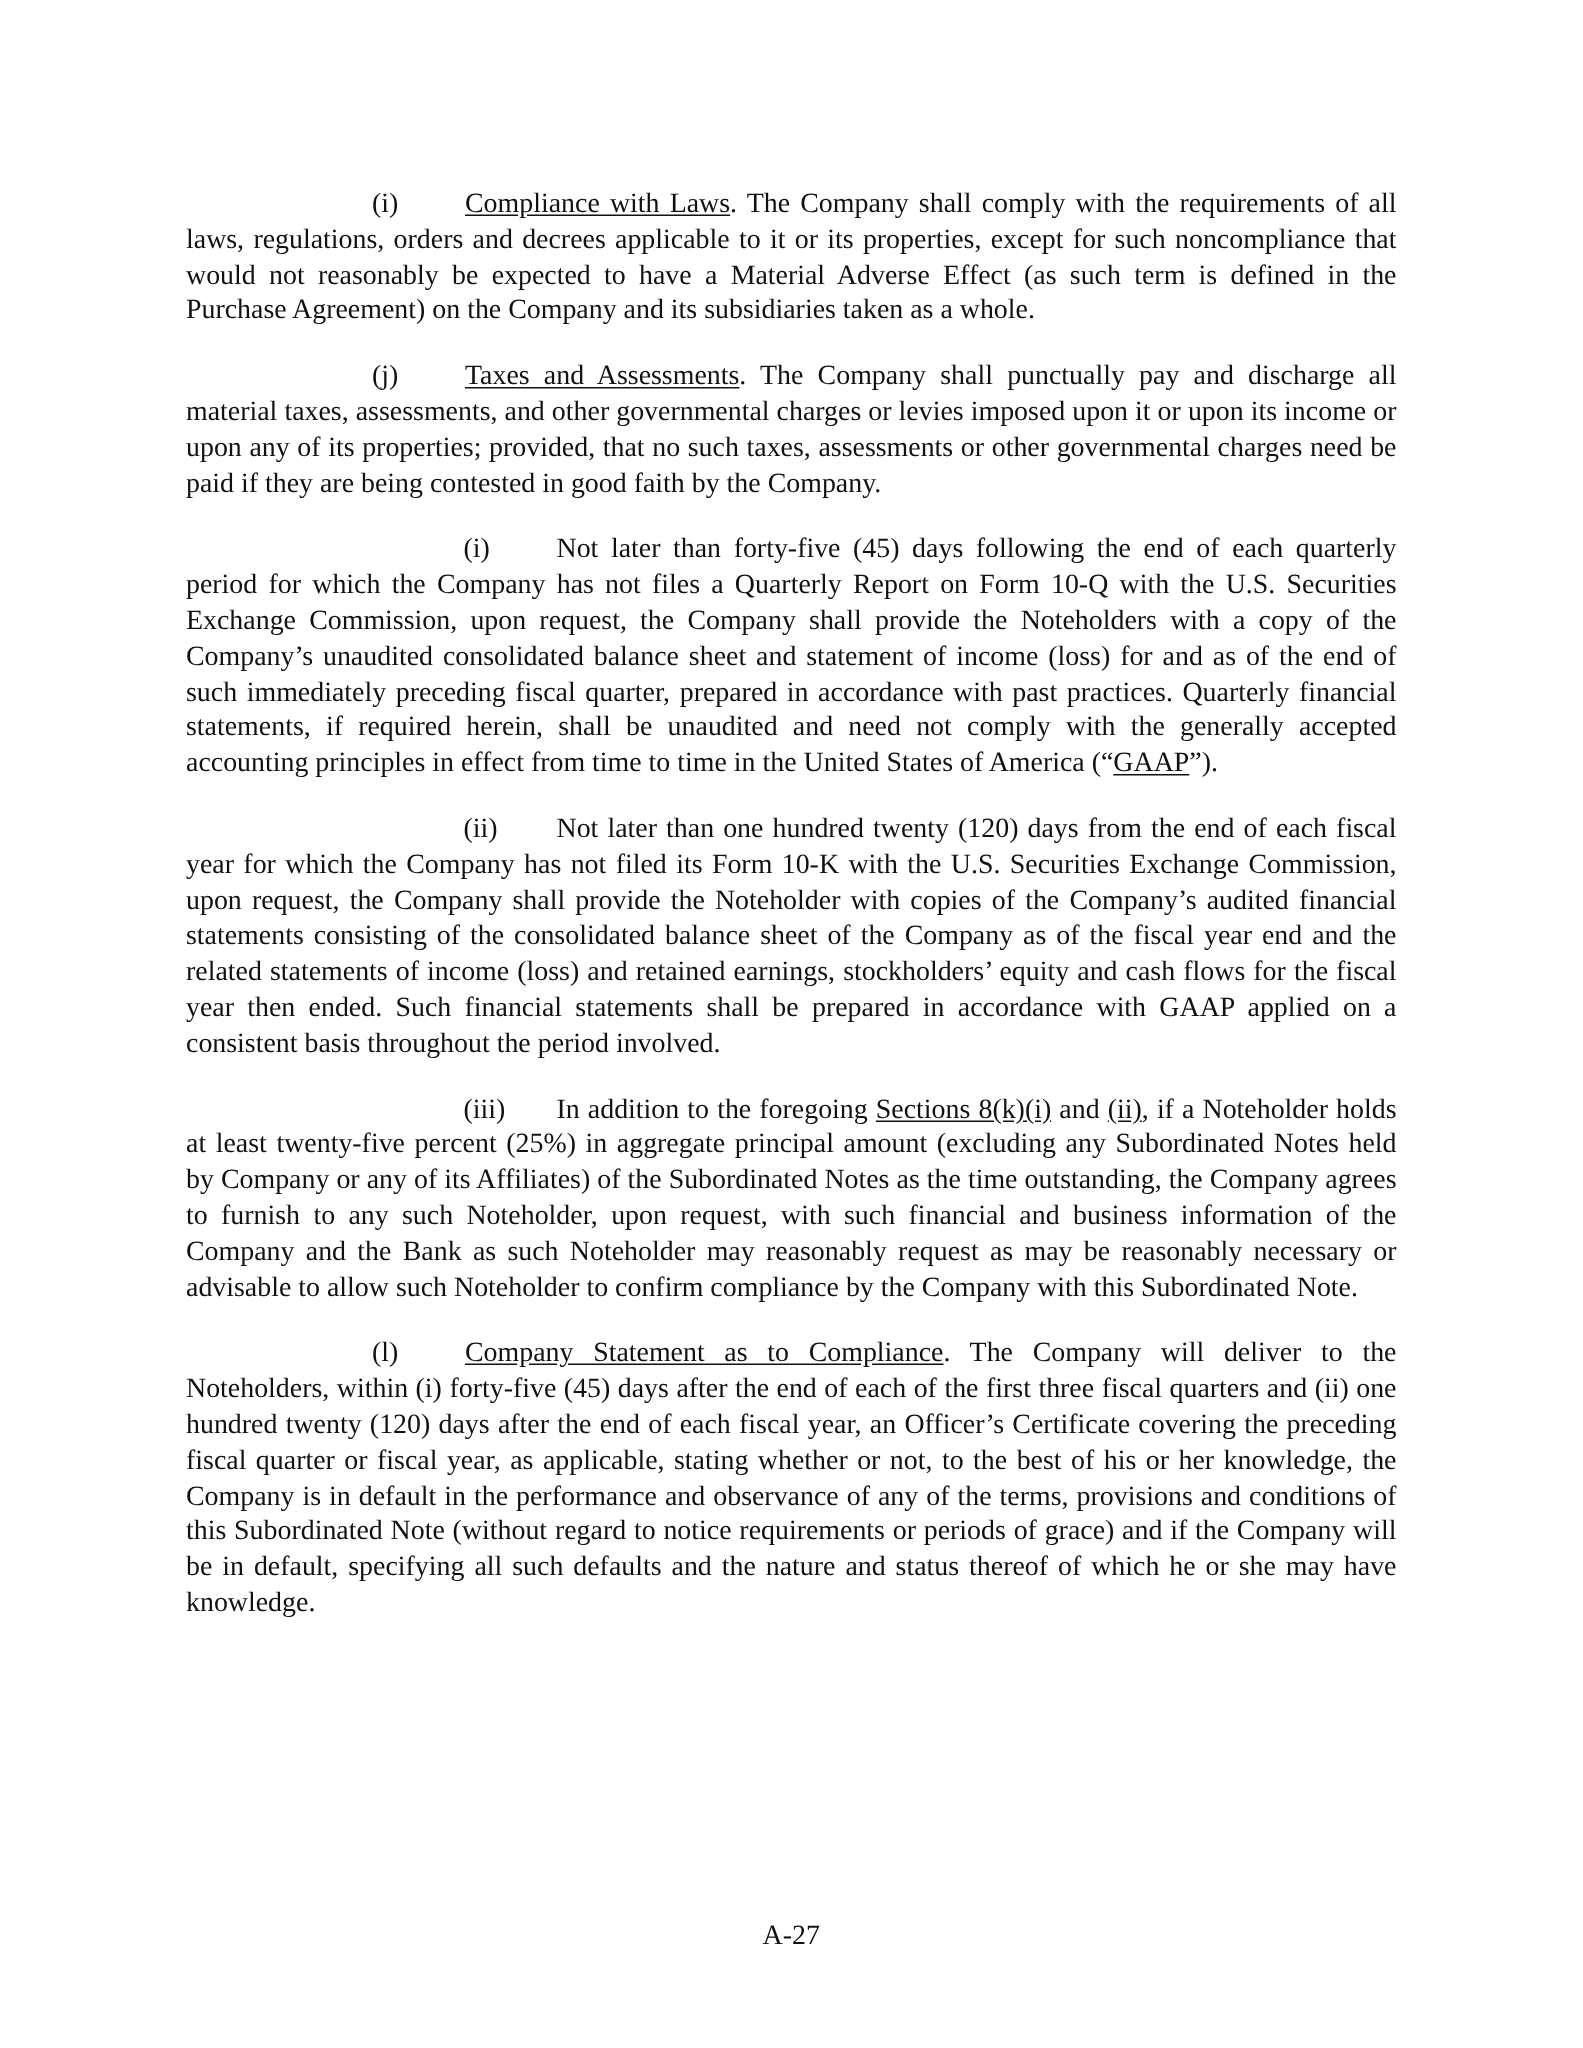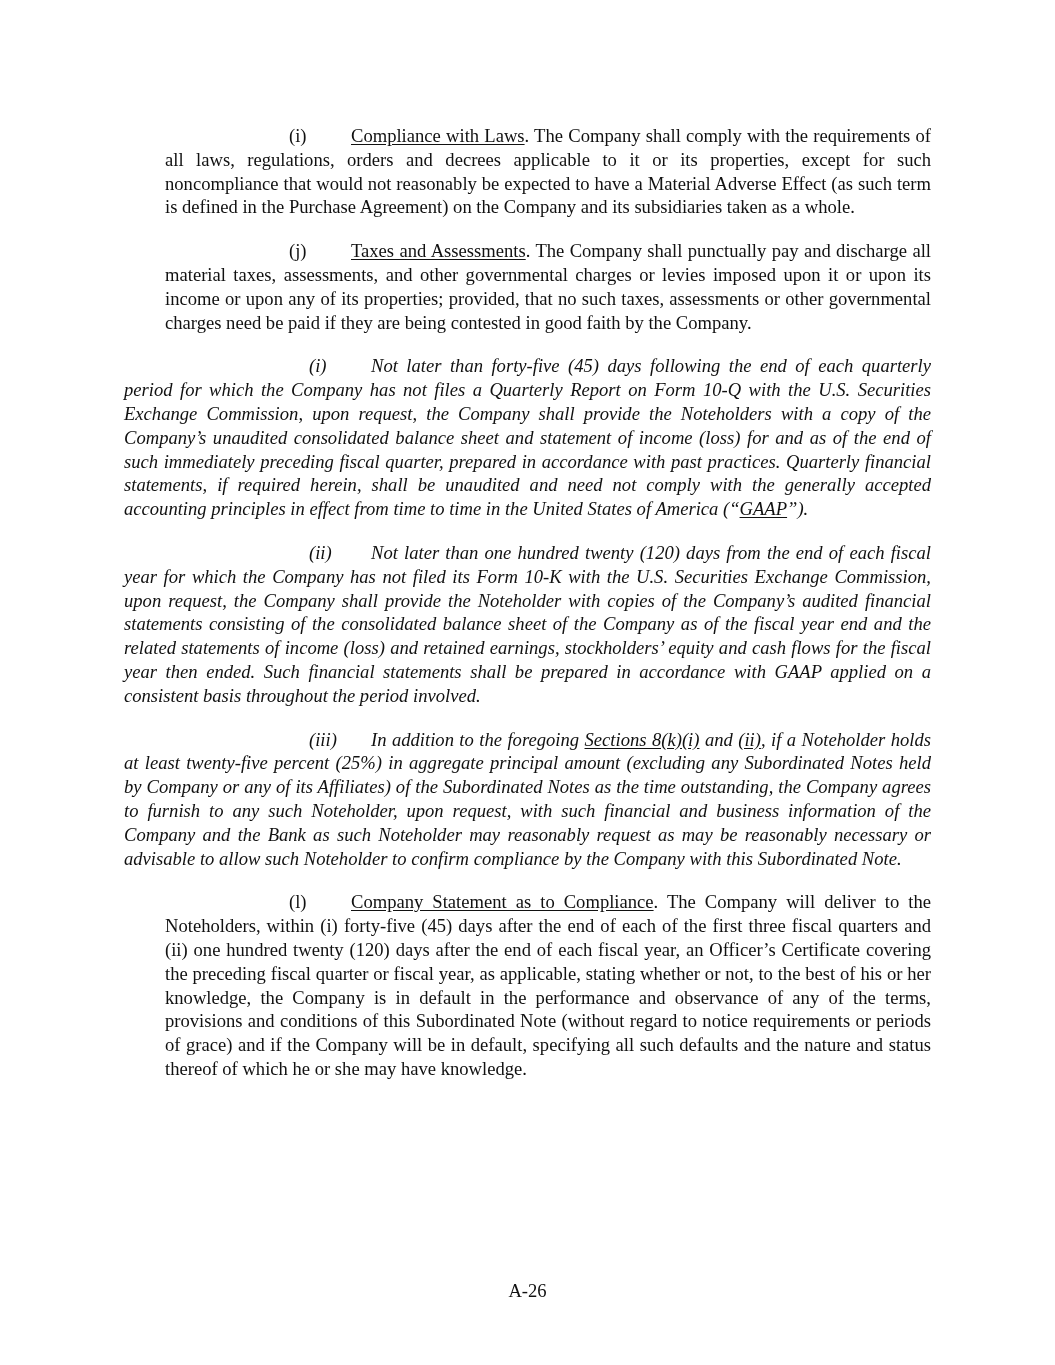--- a/index.html
+++ b/index.html
@@ -1,21 +1,21 @@
 <!DOCTYPE html>
 <html><head>
 <meta charset="utf-8">
 <style>
   html, body { margin:0; padding:0; background:#ffffff; }
   body { width:1055px; height:1365px; position:relative; overflow:hidden;
          font-family:"Liberation Serif", serif; color:#111111; }
   .page { position:absolute; left:124px; top:124px; width:807px; }
   p { margin:0 0 20px 0; font-size:18.6px; line-height:23.8px; text-align:justify; }
-  .ind1 { text-indent:124px;margin-left:41px; }
-  .ind2 { text-indent:185px;font-style:italic; }
+  .ind1 { text-indent:124px; }
+  .ind2 { text-indent:185px; }
   .num { display:inline-block; text-indent:0; width:62px; }
   .u { text-decoration:underline; text-underline-offset:2px; }
   .footer { position:absolute; top:1280px; left:0; width:1055px; text-align:center;
             font-size:18.6px; }
 </style>
 </head>
 <body>
 
 <div class="page">
 
@@ -27,13 +27,13 @@
   <p class="ind2"><span class="num">(i)</span><span>Not later than forty-five (45) days following the end of each quarterly period for which the Company has not files a Quarterly Report on Form 10-Q with the U.S. Securities Exchange Commission, upon request, the Company shall provide the Noteholders with a copy of the Company’s unaudited consolidated balance sheet and statement of income (loss) for and as of the end of such immediately preceding fiscal quarter, prepared in accordance with past practices. Quarterly financial statements, if required herein, shall be unaudited and need not comply with the generally accepted accounting principles in effect from time to time in the United States of America (“</span><span class="u">GAAP</span><span>”).</span></p>
 
   <p class="ind2"><span class="num">(ii)</span><span>Not later than one hundred twenty (120) days from the end of each fiscal year for which the Company has not filed its Form 10-K with the U.S. Securities Exchange Commission, upon request, the Company shall provide the Noteholder with copies of the Company’s audited financial statements consisting of the consolidated balance sheet of the Company as of the fiscal year end and the related statements of income (loss) and retained earnings, stockholders’ equity and cash flows for the fiscal year then ended.  Such financial statements shall be prepared in accordance with GAAP applied on a consistent basis throughout the period involved.</span></p>
 
   <p class="ind2"><span class="num">(iii)</span><span>In addition to the foregoing </span><span class="u">Sections 8(k)(i)</span><span> and </span><span class="u">(ii)</span><span>, if a Noteholder holds at least twenty-five percent (25%) in aggregate principal amount (excluding any Subordinated Notes held by Company or any of its Affiliates) of the Subordinated Notes as the time outstanding, the Company agrees to furnish to any such Noteholder, upon request, with such financial and business information of the Company and the Bank as such Noteholder may reasonably request as may be reasonably necessary or advisable to allow such Noteholder to confirm compliance by the Company with this Subordinated Note.</span></p>
 
   <p class="ind1"><span class="num">(l)</span><span class="u">Company Statement as to Compliance</span><span>. The Company will deliver to the Noteholders, within (i) forty-five (45) days after the end of each of the first three fiscal quarters and (ii) one hundred twenty (120) days after the end of each fiscal year, an Officer’s Certificate covering the preceding fiscal quarter or fiscal year, as applicable, stating whether or not, to the best of his or her knowledge, the Company is in default in the performance and observance of any of the terms, provisions and conditions of this Subordinated Note (without regard to notice requirements or periods of grace) and if the Company will be in default, specifying all such defaults and the nature and status thereof of which he or she may have knowledge.</span></p>
 
 </div>
 
-<div class="footer">A-26</div>
+<div class="footer">A-27</div>
 
 </body></html>

